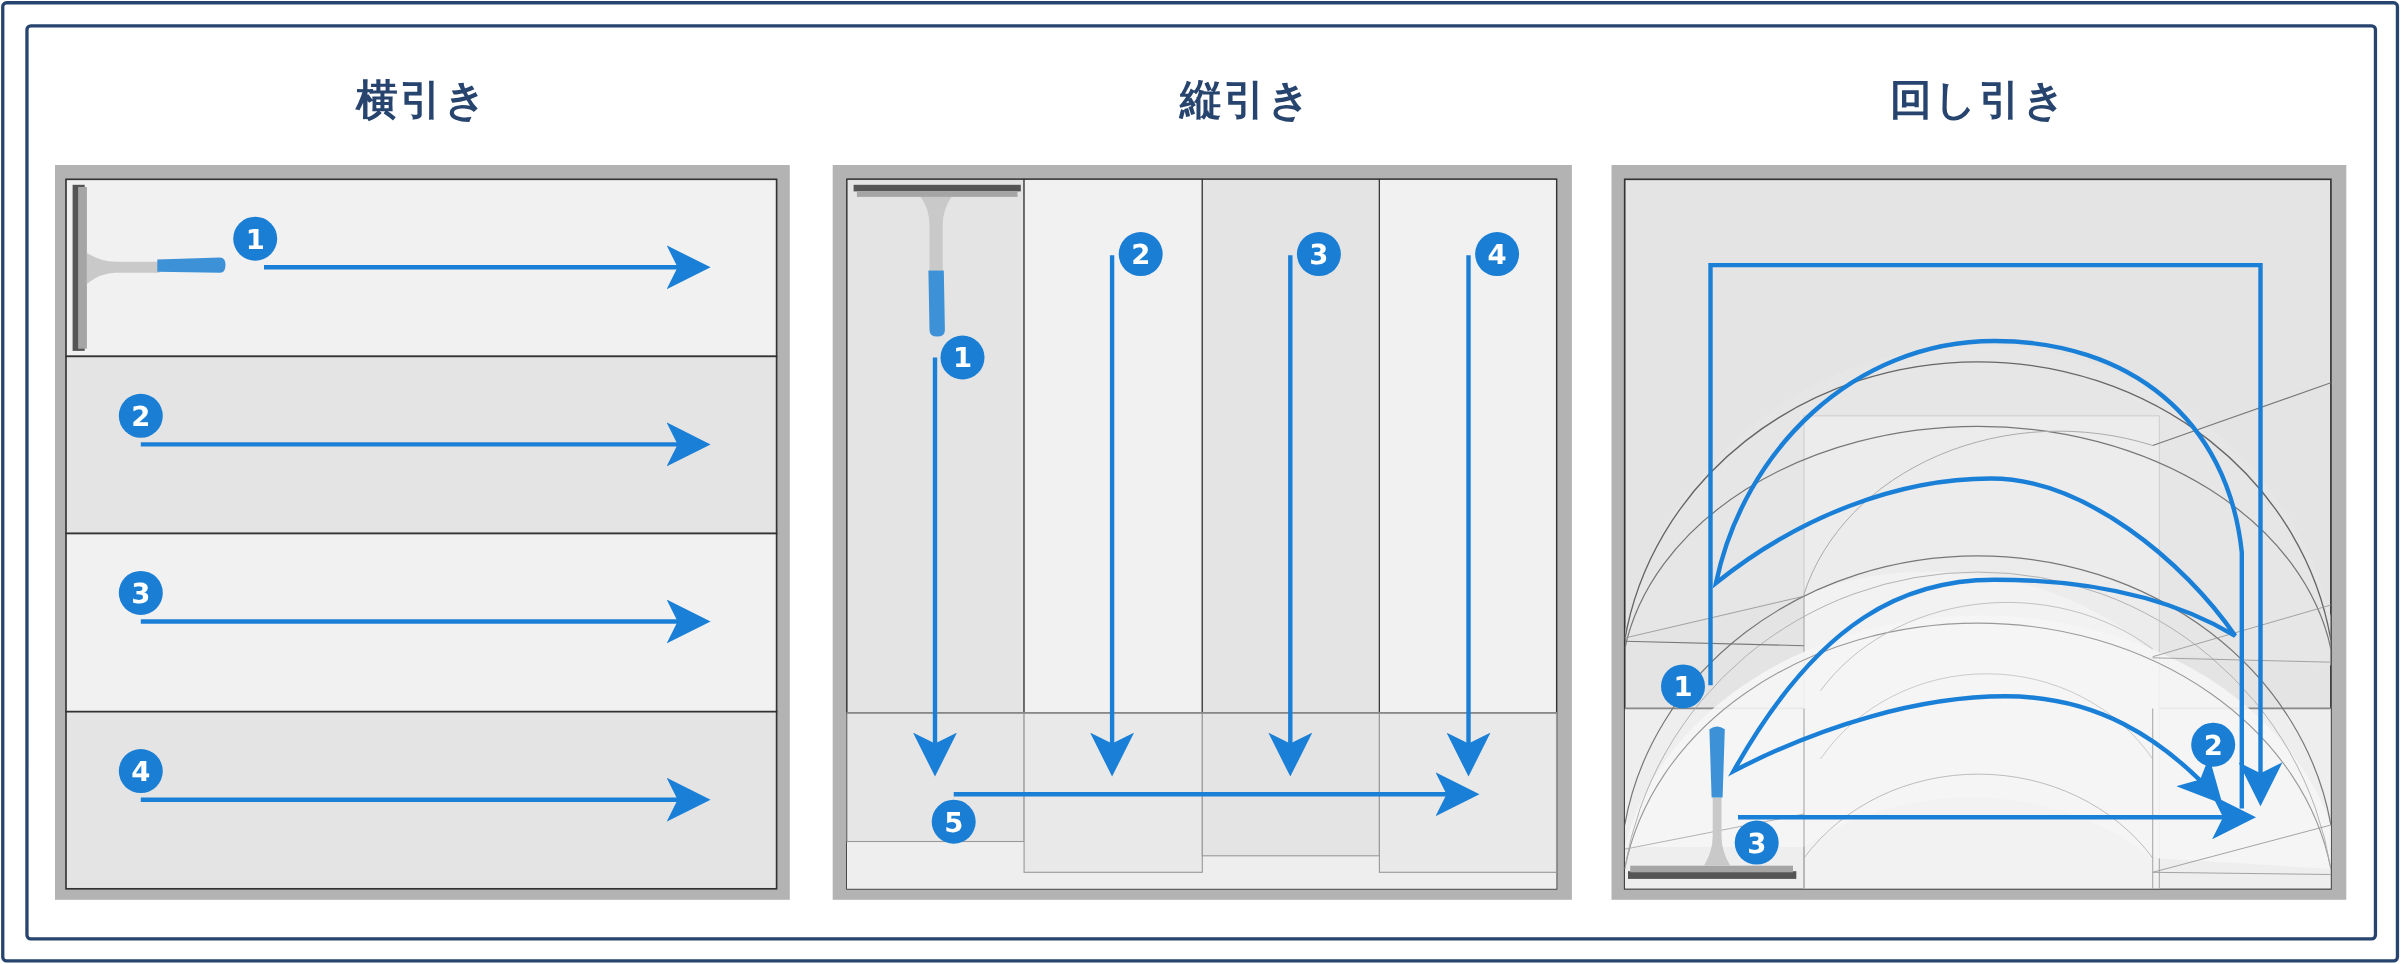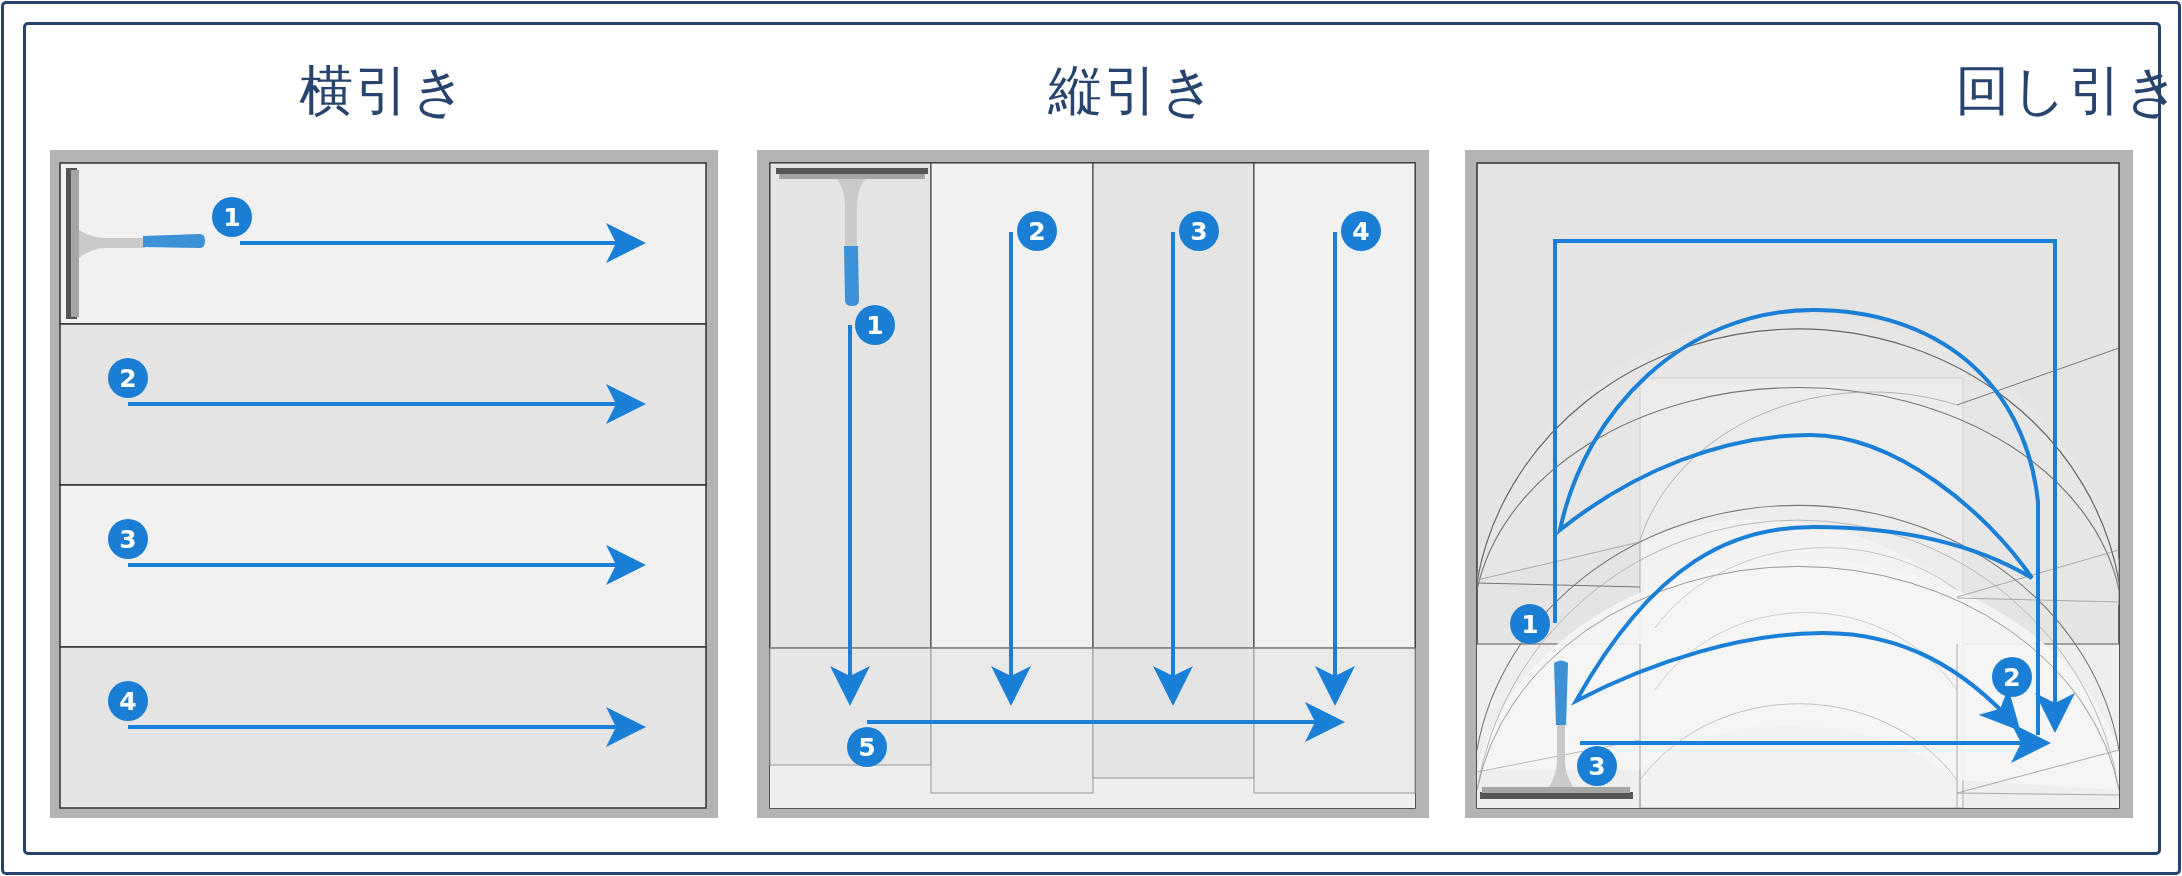--- a/index.html
+++ b/index.html
@@ -3,35 +3,35 @@
 <meta charset="utf-8">
 <style>
   html, body { margin: 0; padding: 0; background: #ffffff; }
   body { width: 2182px; height: 876px; position: relative; overflow: hidden;
          font-family: "DejaVu Sans", "Liberation Sans", sans-serif; }
   .outer-frame { position: absolute; left: 1px; top: 1px; width: 2174px; height: 868px;
                  border: 3px solid #27446e; border-radius: 5px; box-sizing: content-box; }
   .inner-frame { position: absolute; left: 23px; top: 22px; width: 2132px; height: 827px;
                  border: 3px solid #27446e; border-radius: 5px; }
   .title { position: absolute; top: 56px; height: 70px; line-height: 70px; text-align: center;
-           font-size: 54px; font-weight: normal; color: #27446e; letter-spacing: 2px;
+           font-size: 38px; font-weight: bold; color: #27446e; letter-spacing: 2px;
            font-family: "DejaVu Sans", sans-serif; }
   .panel { position: absolute; top: 150px; width: 668px; height: 668px; background: #b3b3b3; }
   .panel svg { position: absolute; left: 0; top: 0; }
   .badge-text { font-family: "DejaVu Sans", sans-serif; font-weight: bold; font-size: 25px; fill: #ffffff; }
 </style>
 </head>
 <body>
 
 <div class="outer-frame"></div>
 <div class="inner-frame"></div>
 
 <div class="title" style="left:50px; width:668px;">横引き</div>
 <div class="title" style="left:797px; width:672px;">縦引き</div>
-<div class="title" style="left:1514px; width:668px;text-align:right;">回し引き</div>
+<div class="title" style="left:1465px; width:668px;">回し引き</div>
 
 <div class="panel" style="left:50px;">
   <svg width="668" height="668" viewBox="0 0 668 668">
     <defs>
       <marker id="ah1" markerWidth="10" markerHeight="10" refX="8" refY="5" orient="auto" markerUnits="strokeWidth">
         <path d="M0,0 L10,5 L0,10 L2.5,5 Z" fill="#1a7fd6"></path>
       </marker>
     </defs>
 
     <g>

